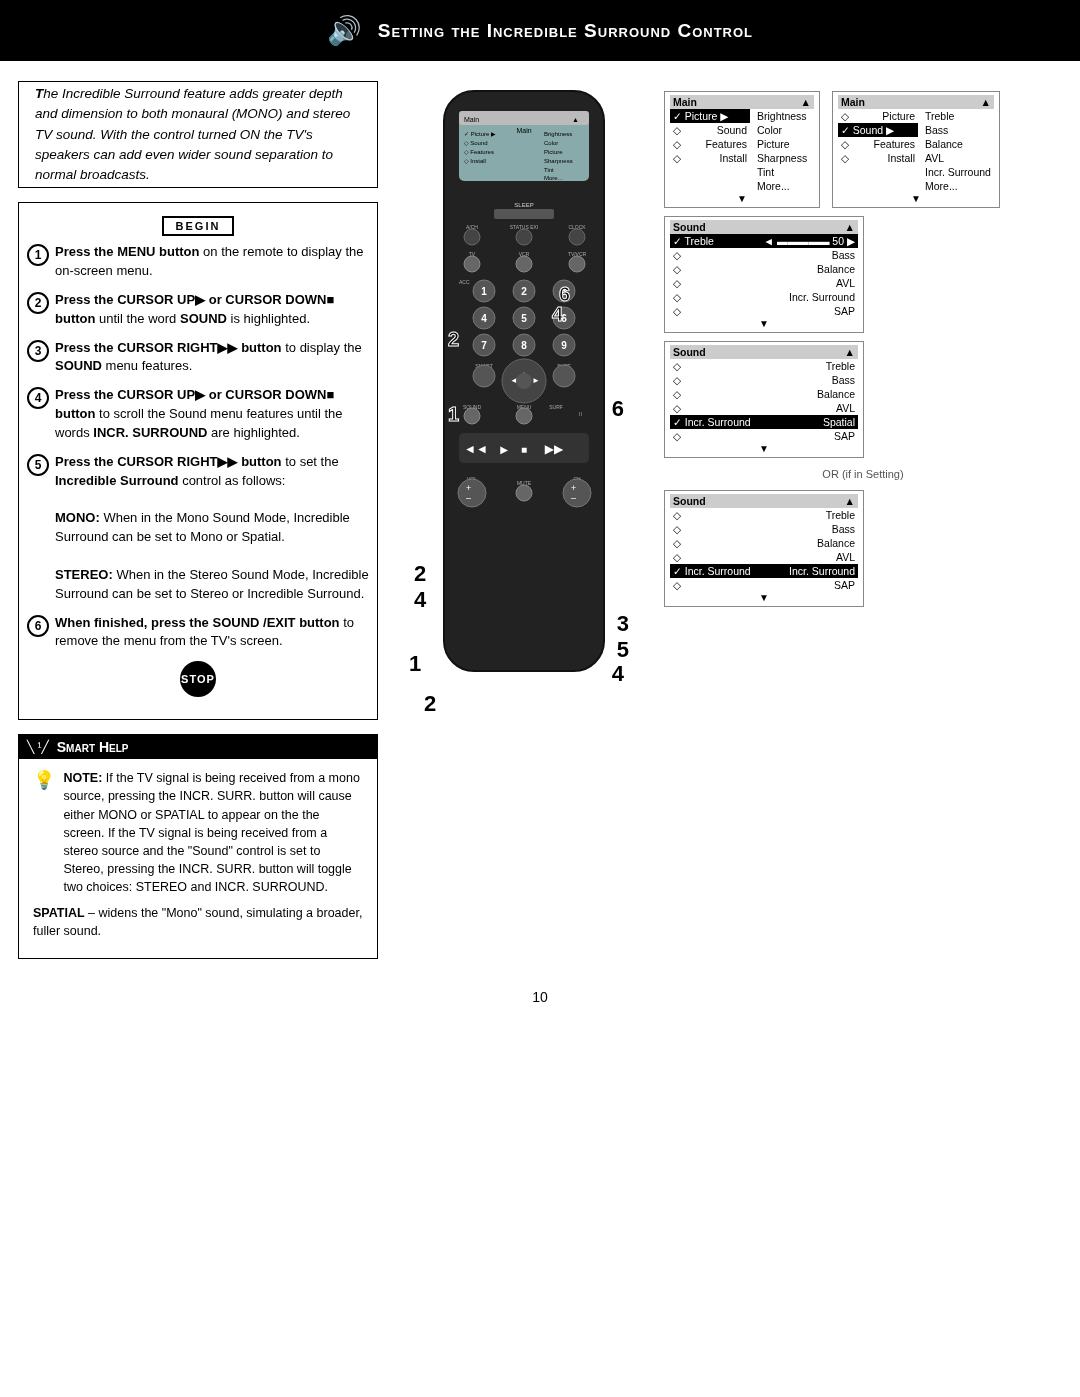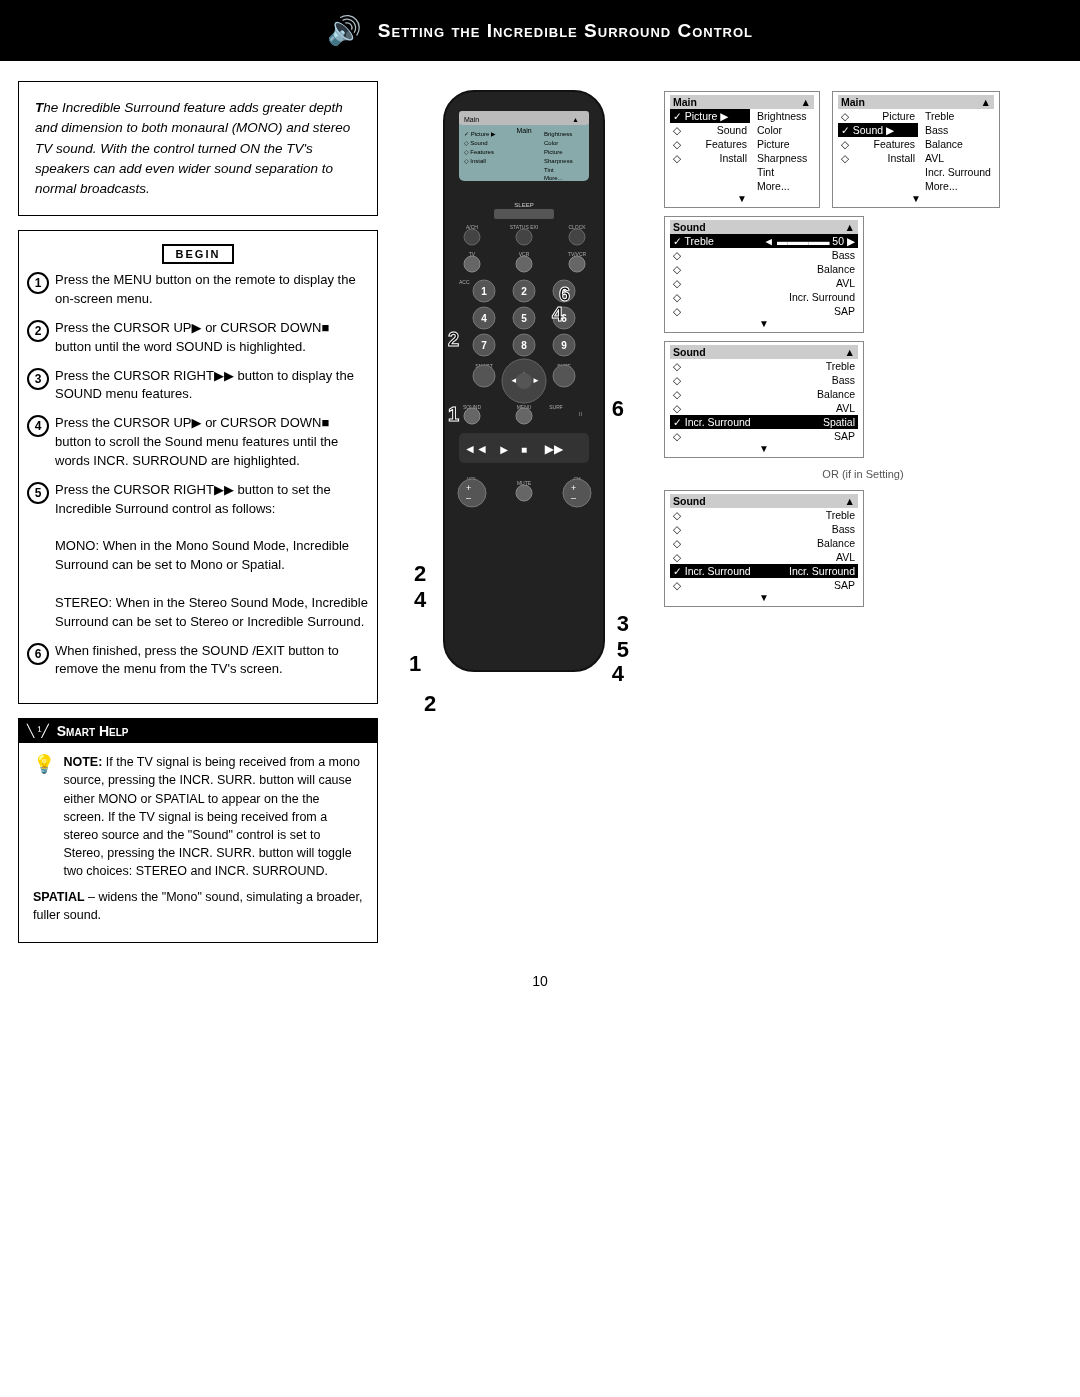--- a/index.html
+++ b/index.html
@@ -46,21 +46,21 @@
       width: 360px;
       flex-shrink: 0;
       display: flex;
       flex-direction: column;
       gap: 14px;
     }
 
     
     .intro-box {
       border: 1.5px solid #000;
-      padding: 16px 16px;
+      padding: 2px 16px;
       font-style: italic;
       font-size: 13.5px;
       line-height: 1.5;
     }
 
     
     .steps-box {
       border: 1.5px solid #000;
       padding: 14px 8px;
     }
@@ -80,21 +80,21 @@
       justify-content: center;
       font-weight: bold;
       font-size: 12px;
       flex-shrink: 0;
       margin-top: 1px;
     }
     .step-content {
       font-size: 13px;
       line-height: 1.45;
     }
-    .step-content strong { font-weight: normal; text-align: center; }
+    .step-content strong { font-weight: bold; text-align: center; }
 
     .stop-badge {
       text-align: center;
       margin: 8px 0;
     }
     .stop-circle {
       width: 36px;
       height: 36px;
       background: #000;
       border-radius: 50%;
@@ -257,20 +257,25 @@
         </div>
       </div>
 
       <div class="step">
         <div class="step-num">6</div>
         <div class="step-content">
           <strong>When finished, press the SOUND /EXIT button</strong> to remove the menu from the TV's screen.
         </div>
       </div>
 
+      <div class="stop-badge">
+        <div class="stop-circle">
+          <span>STOP</span>
+        </div>
+      </div>
     </div>
 
     <div class="smart-help-box">
       <div style="background:#000; color:#fff; padding:4px 8px; margin:-12px -14px 10px -14px; display:flex; align-items:center; gap:8px;">
         <span style="color:#fff; font-size:12px;">╲ ¹╱</span>
         <span class="smart-help-title" style="color:#fff;">Smart Help</span>
       </div>
       <div style="display:flex; gap:8px; align-items:flex-start; margin-bottom:8px;">
         <span class="lightbulb-icon">💡</span>
         <div class="smart-help-content">

